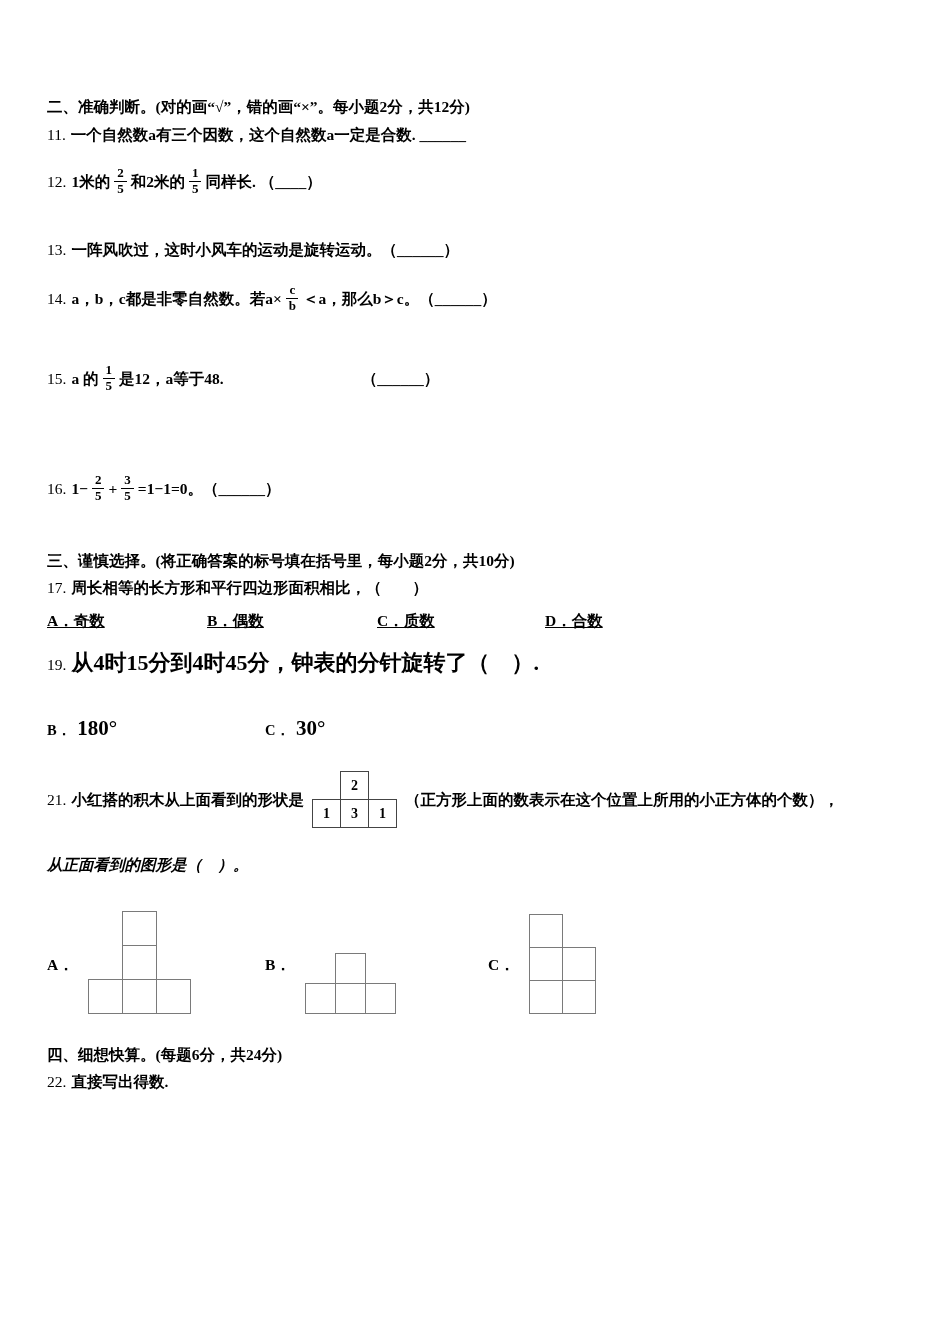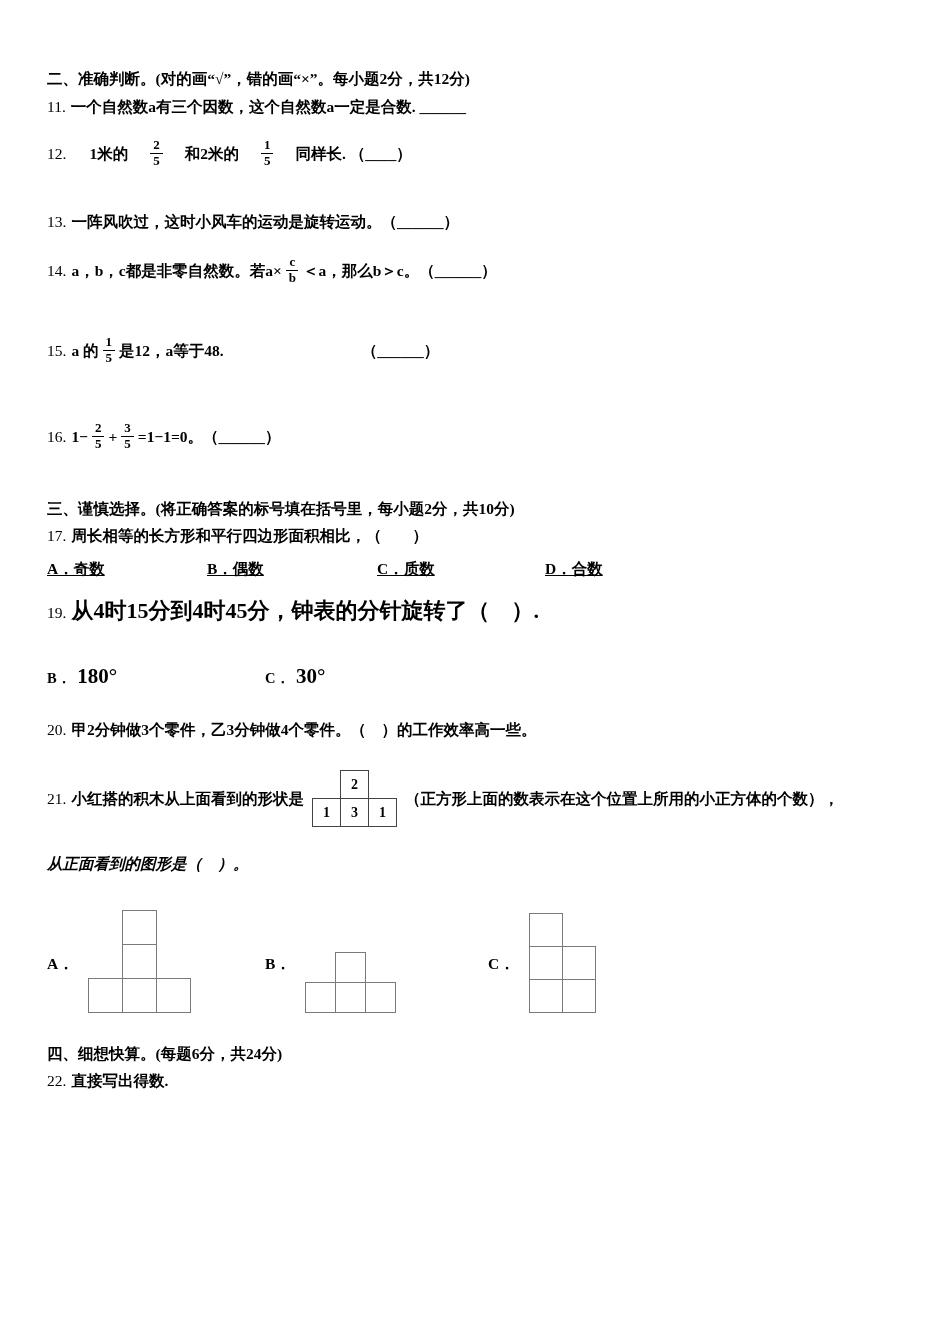--- a/index.html
+++ b/index.html
@@ -1,18 +1,18 @@
 <!DOCTYPE html>
 <html><head>
 <meta charset="utf-8">
 <style>
   * { box-sizing: border-box; }
   html,body { margin:0; padding:0; background:#ffffff; }
   body { font-family:"Liberation Serif","DejaVu Serif",serif; color:#000; }
-  .page { width:802px; min-height:1344px; padding:68px 45px 40px 47px; position:relative; background:#fff; }
+  .page { width:802px; min-height:1344px; padding:96px 45px 40px 47px; position:relative; background:#fff; }
 
   .q, .heading { font-size:15.5px; line-height:21px; font-weight:bold; margin:0; white-space:nowrap; }
   .qnum { font-weight:normal; margin-right:5px; }
 
   .frac-line { display:flex; align-items:center; min-height:44px; }
   .frac { display:inline-flex; flex-direction:column; align-items:center; font-size:13px; line-height:1.15; margin:0 4px; font-weight:bold; }
   .frac .fn { display:block; border-bottom:1px solid #000; padding:0 3px; }
   .frac .fd { display:block; padding:0 3px; }
 
   .opts3 { display:grid; grid-template-columns:218px 222px 1fr; }
@@ -40,21 +40,21 @@
 <body>
 
 <div class="page">
 
   <p class="heading" style="margin-top:0;">二、准确判断。(对的画“√”，错的画“×”。每小题2分，共12分)</p>
 
   <p class="q" style="margin-top:7px;">
     <span class="qnum">11.</span><span>一个自然数a有三个因数，这个自然数a一定是合数. ______</span>
   </p>
 
-  <p class="q frac-line" style="margin-top:14px;gap:18px;">
+  <p class="q frac-line" style="margin-top:14px;">
     <span class="qnum">12.</span>
     <span>1米的</span>
     <span class="frac">
         <span class="fn">2</span>
         <span class="fd">5</span>
       </span>
     <span>和2米的</span>
     <span class="frac">
         <span class="fn">1</span>
         <span class="fd">5</span>
@@ -80,21 +80,21 @@
     <span class="qnum">15.</span>
     <span>a 的</span>
     <span class="frac">
         <span class="fn">1</span>
         <span class="fd">5</span>
       </span>
     <span>是12，a等于48.</span>
     <span class="blank-gap">（______）</span>
   </p>
 
-  <p class="q frac-line" style="margin-top:42px;text-align:center;">
+  <p class="q frac-line" style="margin-top:66px;text-align:center;">
     <span class="qnum">16.</span>
     <span>1−</span>
     <span class="frac">
         <span class="fn">2</span>
         <span class="fd">5</span>
       </span>
     <span>+</span>
     <span class="frac">
         <span class="fn">3</span>
         <span class="fd">5</span>
@@ -116,23 +116,20 @@
   </div>
 
   <p class="q big" style="margin-top:16px;">
     <span class="qnum">19.</span><span>从4时15分到4时45分，钟表的分针旋转了（　）.</span>
   </p>
   <div class="opts3" style="margin-top:36px;">
     <span class="opt"><span class="optlabel">B．</span><span class="optval">180°</span></span>
     <span class="opt"><span class="optlabel">C．</span><span class="optval">30°</span></span>
   </div>
 
-  <p class="q" style="margin-top:30px;">
-    <span class="qnum">20.</span><span>甲2分钟做3个零件，乙3分钟做4个零件。（　）的工作效率高一些。</span>
-  </p>
 
   <div class="q q21line" style="margin-top:30px;">
     <span class="qnum">21.</span>
     <span>小红搭的积木从上面看到的形状是</span>
     <span id="top-view" style="width: 85px; height: 57px;">
         <div class="tv-cell" style="left: 28px; top: 0px;">2</div>
         <div class="tv-cell" style="left: 0px; top: 28px;">1</div>
         <div class="tv-cell" style="left: 28px; top: 28px;">3</div>
         <div class="tv-cell" style="left: 56px; top: 28px;">1</div>
       </span>

